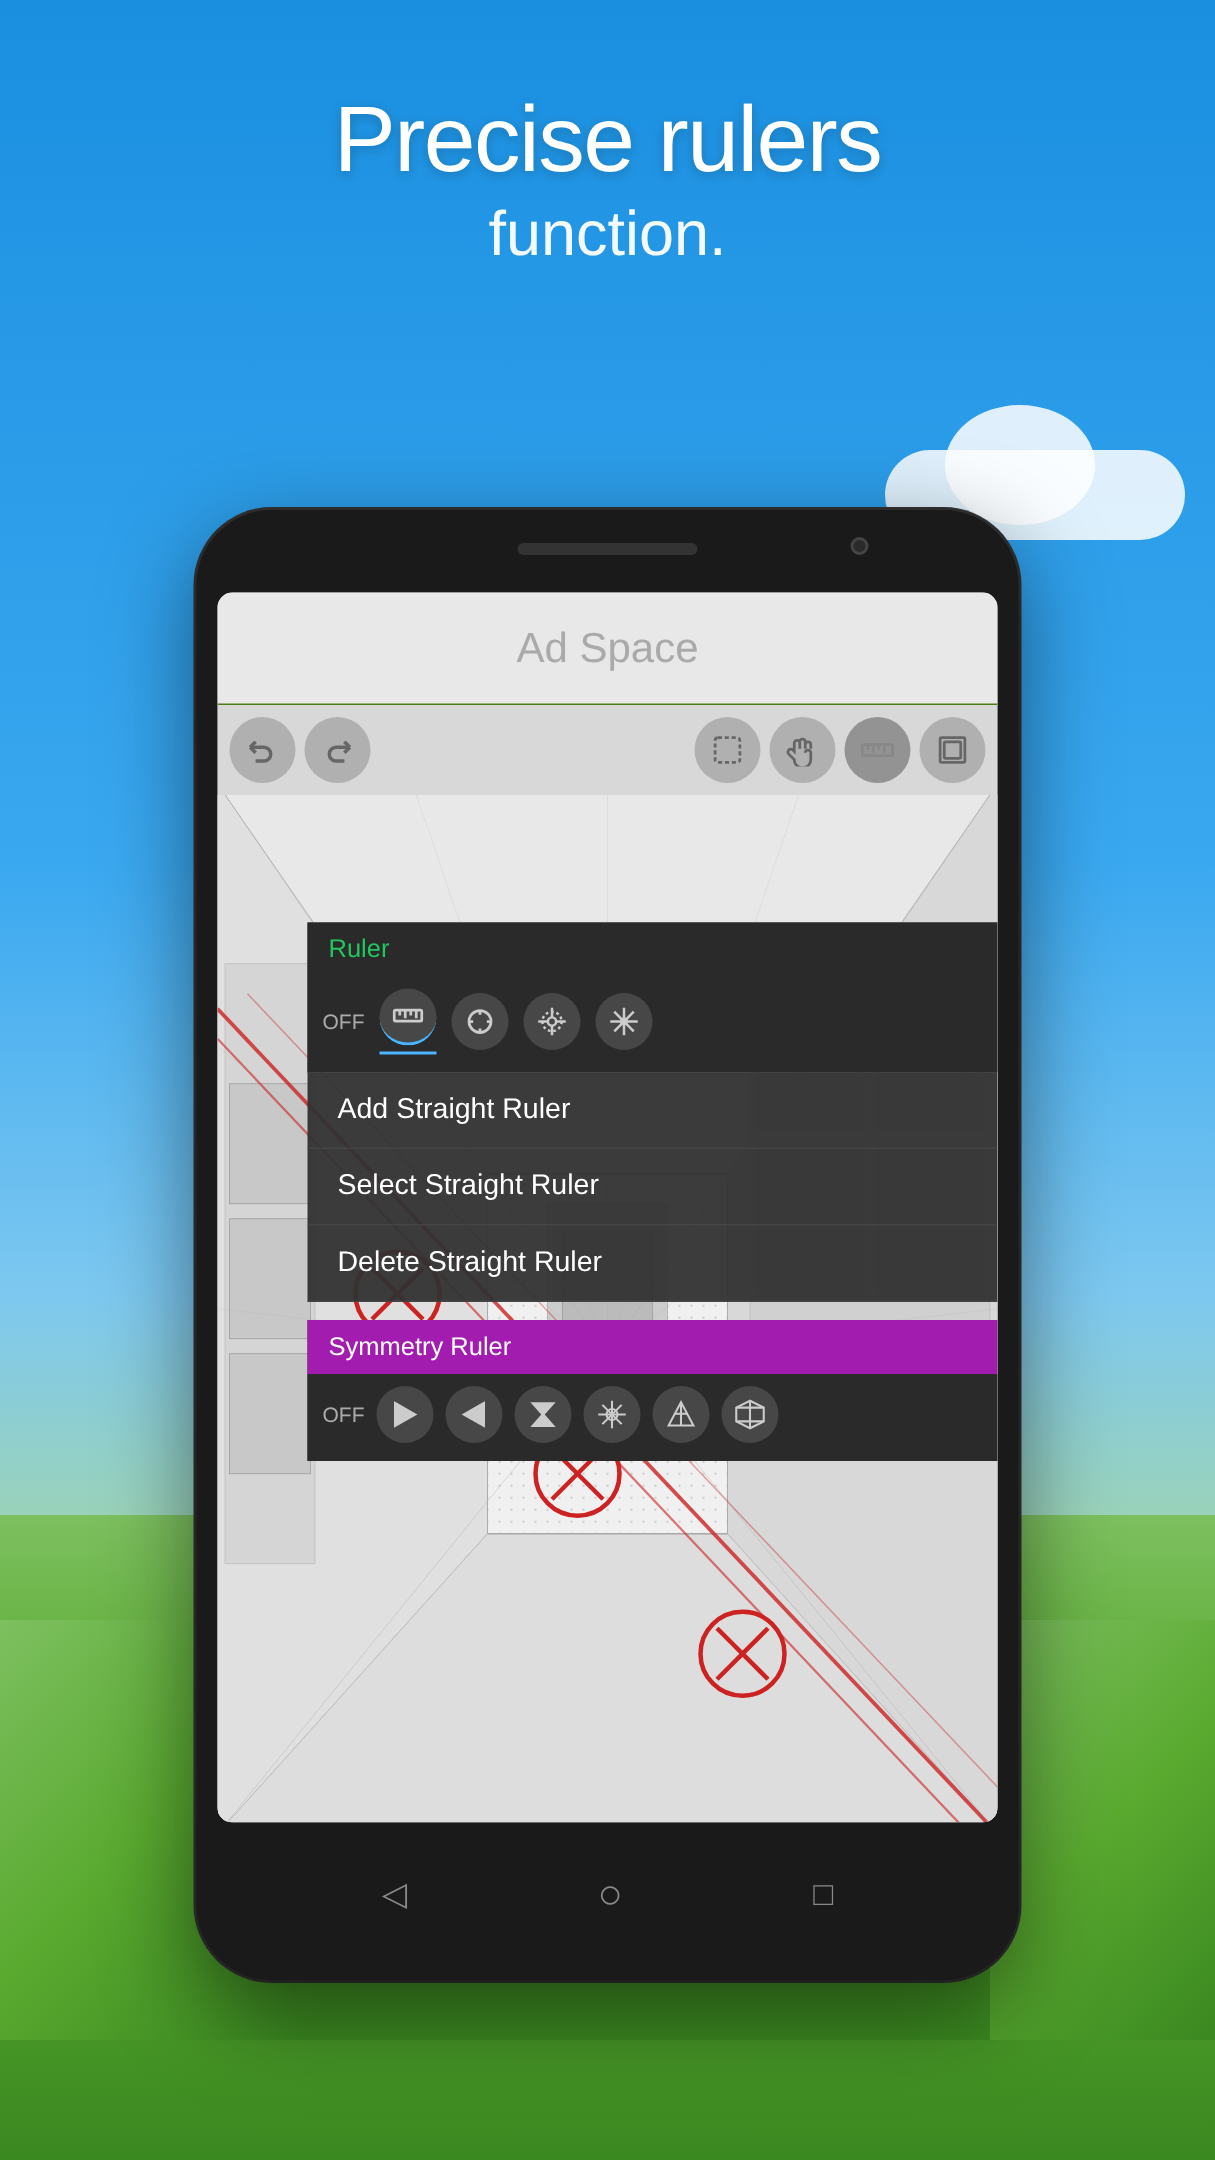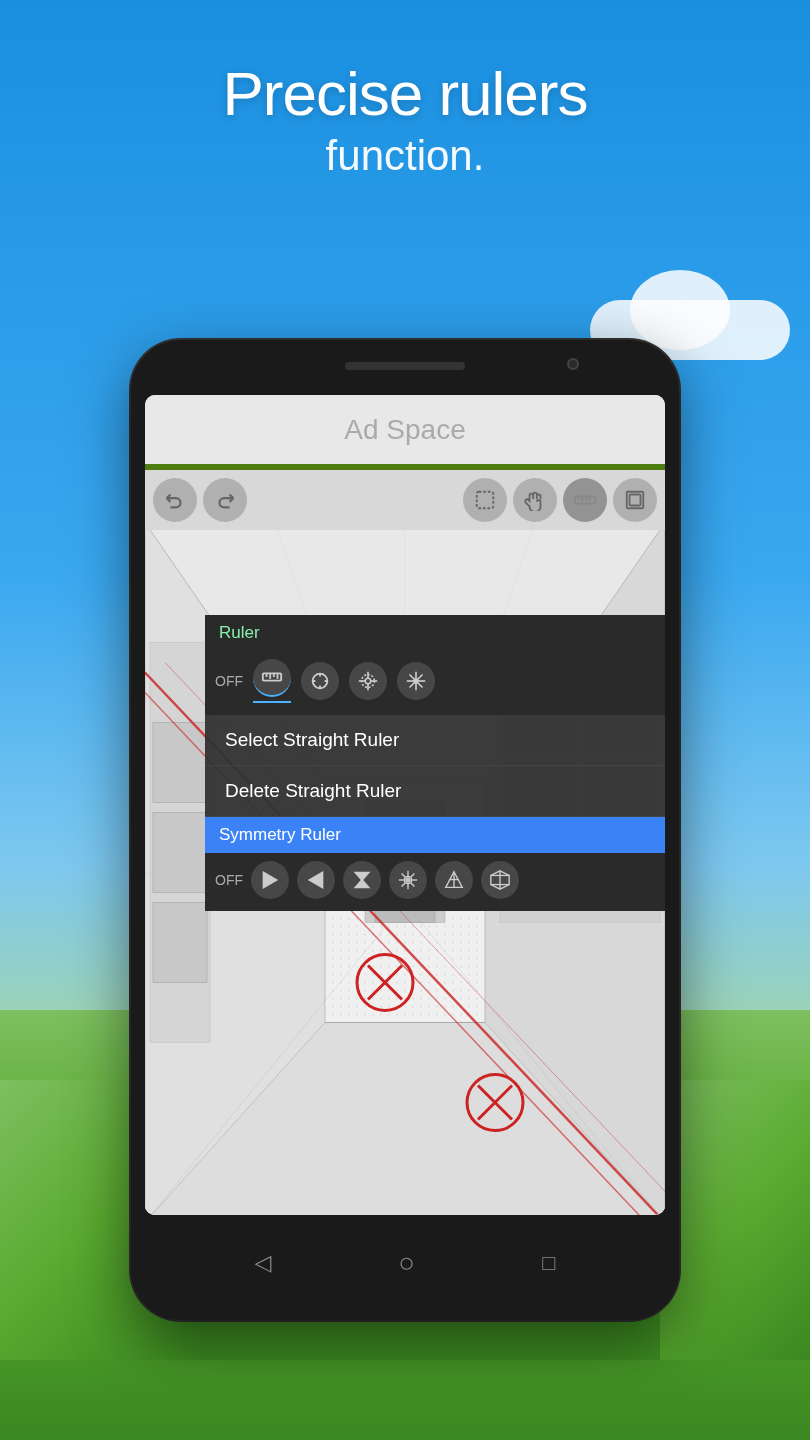--- a/index.html
+++ b/index.html
@@ -140,21 +140,21 @@
       border-radius: 10px;
       overflow: hidden;
     }
 
     
     .ad-space {
       position: absolute;
       top: 0; left: 0; right: 0;
       height: 75px;
       background: #e8e8e8;
-      border-bottom: 6px solid #4d7c0f;
+      border-bottom: 1px solid #4d7c0f;
       display: flex;
       align-items: center;
       justify-content: center;
     }
 
     .ad-text {
       font-size: 28px;
       color: #aaa;
       font-weight: 300;
     }
@@ -212,21 +212,21 @@
       background: transparent;
     }
 
     .ruler-section {
       background: #2a2a2a;
       margin-bottom: 0;
     }
 
     .ruler-header {
       padding: 8px 14px;
-      color: #86efac;
+      color: #22c55e;
       font-size: 17px;
       font-weight: 500;
       background: #2a2a2a;
     }
 
     .ruler-icons-row {
       display: flex;
       align-items: center;
       padding: 8px 10px 12px;
       gap: 10px;
@@ -265,22 +265,22 @@
       font-size: 19px;
       cursor: pointer;
       border-bottom: 1px solid rgba(80,80,80,0.5);
     }
 
     .symmetry-header {
       padding: 8px 14px;
       color: #fff;
       font-size: 17px;
       font-weight: 500;
-      background: #3b82f6;
-      margin-top: 0;
+      background: #a21caf;
+      margin-top: 12px;
     }
 
     .symmetry-icons-row {
       display: flex;
       align-items: center;
       padding: 8px 10px 12px;
       gap: 8px;
       background: #2a2a2a;
     }
 
@@ -495,20 +495,23 @@
                 <line x1="4.9" y1="4.9" x2="19.1" y2="19.1"></line>
                 <line x1="19.1" y1="4.9" x2="4.9" y2="19.1"></line>
                 <circle cx="12" cy="12" r="2" fill="#ccc"></circle>
               </svg>
             </div>
           </div>
         </div>
 
         <div class="menu-items">
           <div class="menu-item">
+            <span>Add Straight Ruler</span>
+          </div>
+          <div class="menu-item">
             <span>Select Straight Ruler</span>
           </div>
           <div class="menu-item">
             <span>Delete Straight Ruler</span>
           </div>
         </div>
 
         <div class="ruler-section">
           <div class="symmetry-header">Symmetry Ruler</div>
           <div class="symmetry-icons-row">

